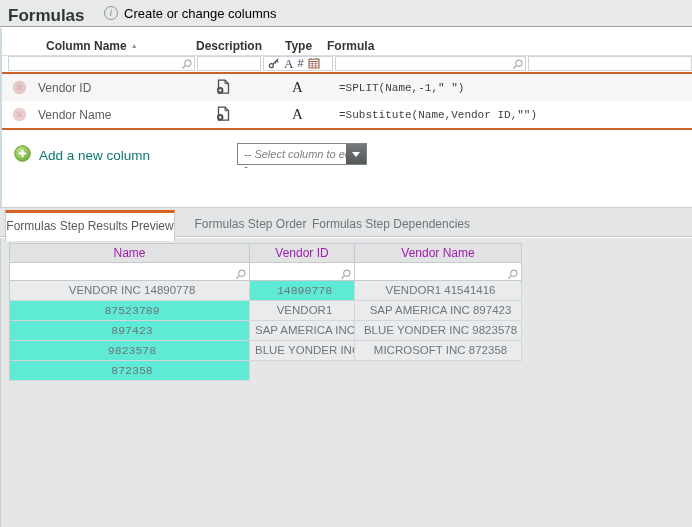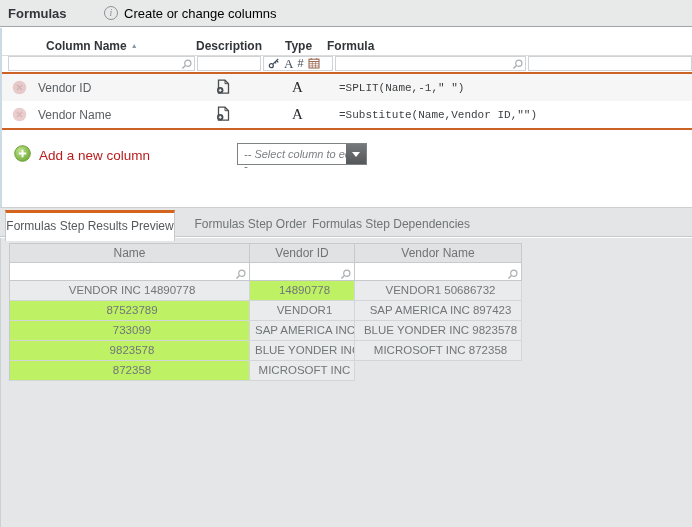--- a/index.html
+++ b/index.html
@@ -2,21 +2,21 @@
 <html><head>
 <meta charset="utf-8">
 <style>
   * { margin:0; padding:0; box-sizing:border-box; }
   body { font-family:"Liberation Sans", sans-serif; background:#fff; }
   #app { position:relative; width:692px; height:527px; background:#fff; overflow:hidden; }
 
   
   .topbar { position:absolute; left:0; top:0; width:692px; height:27px;
             background:#e8eaea; border-bottom:1px solid #9fa5a8; }
-  .topbar-title { position:absolute; left:8px; top:6px; font-size:13px; font-weight:bold; color:#32363a; }
+  .topbar-title { position:absolute; left:8px; top:6px; font-size:17px; font-weight:bold; color:#32363a; }
   .info-icon { position:absolute; left:104px; top:6px; width:14px; height:14px; border:1px solid #8b9195;
                border-radius:50%; color:#8b9195; font-family:"Liberation Serif", serif; font-style:italic;
                font-size:10px; text-align:center; line-height:12px; }
   .topbar-sub { position:absolute; left:124px; top:6px; font-size:13px; color:#000000; }
 
   
   .panel { position:absolute; left:0; top:28px; width:692px; height:179px; background:#fff;
            border-left:2px solid #ccdae4; }
   .ehead { position:absolute; top:11px; font-size:12px; font-weight:bold; color:#32363a; white-space:nowrap; }
   .eh-name { left:44px; } .eh-desc { left:194px; } .eh-type { left:283px; } .eh-formula { left:325px; }
@@ -43,21 +43,21 @@
   .del-btn { position:absolute; left:10px; top:6px; width:15px; height:15px; opacity:.55; cursor:pointer; }
   .erow-name { position:absolute; left:36px; top:7px; font-size:12px; color:#5b5f62; }
   .desc-btn { position:absolute; left:214px; top:5px; cursor:pointer; }
   .erow-type { position:absolute; left:290px; top:5px; font-family:"Liberation Serif", serif;
                font-size:15px; color:#26292c; }
   .erow-formula { position:absolute; left:337px; top:8px; font-family:"Liberation Mono", monospace;
                   font-size:11px; color:#3c3f42; white-space:pre; }
 
   .add-row { position:absolute; left:0; top:112px; width:690px; height:30px; }
   .add-btn { position:absolute; left:12px; top:5px; cursor:pointer; }
-  .add-label { position:absolute; left:37px; top:8px; font-size:13.5px; color:#b91c1c; cursor:pointer; }
+  .add-label { position:absolute; left:37px; top:8px; font-size:13.5px; color:#0f766e; cursor:pointer; }
   .col-select { position:absolute; left:235px; top:3px; width:130px; height:22px; background:#fff;
                 border:1px solid #7e8386; cursor:pointer; }
   .col-select-text { position:absolute; left:6px; top:4px; font-size:11px; font-style:italic; color:#7d8184; }
   .col-select-btn { position:absolute; right:0; top:0; width:20px; height:20px;
                     background:linear-gradient(#76797c,#55585a); }
   .chev { position:absolute; left:6px; top:8px; width:0; height:0;
           border-left:4px solid transparent; border-right:4px solid transparent; border-top:5px solid #fff; }
 
   
   .tabstrip { position:absolute; left:0; top:207px; width:692px; height:30px; background:#e3e5e6;
@@ -68,30 +68,30 @@
   .tab-active { left:5px; top:2px; width:170px; height:31px; background:#fff;
                 border:1px solid #c6c9cb; border-top:3px solid #d4641e; border-bottom:none;
                 line-height:26px; color:#55595c; z-index:2; }
 
   
   .content { position:absolute; left:0; top:238px; width:692px; height:289px; background:#e4e6e7;
              border-left:1px solid #cdd0d2; }
 
   .ptable { position:absolute; left:8px; top:5px; display:grid; grid-template-columns:240px 105px 167px;
             border-top:1px solid #c6cacc; border-left:1px solid #c6cacc; }
-  .hcell { height:19px; line-height:18px; text-align:center; font-size:12px; color:#737373;
+  .hcell { height:19px; line-height:18px; text-align:center; font-size:12px; color:#a21caf;
            background:#e0e2e3; border-right:1px solid #c6cacc; border-bottom:1px solid #c6cacc; }
   .fcell { position:relative; height:18px; background:#fff; border-right:1px solid #c6cacc;
            border-bottom:1px solid #c6cacc; }
   .fcell input { border:none; outline:none; width:calc(100% - 16px); height:100%; font-size:11px; padding-left:3px; background:transparent; }
   .fcell .mag { right:3px; top:3px; }
   .dcell { height:20px; line-height:19px; font-size:11.5px; color:#71767a; padding-left:5px;
            background:#e9ebec; border-right:1px solid #d3d6d8; border-bottom:1px solid #d3d6d8;
            white-space:nowrap; overflow:hidden;text-align:center; }
-  .dcell.vid { background:#bef264; }
+  .dcell.vid { background:#5eead4;font-family:Liberation Mono, monospace; }
 </style>
 </head>
 <body>
 
 <div id="app">
 
   <div class="topbar">
     <span class="topbar-title">Formulas</span>
     <span class="info-icon">i</span>
     <span class="topbar-sub">Create or change columns</span>
@@ -252,32 +252,31 @@
         <input value="" style="">
         <span class="mag"><svg width="11" height="11" viewBox="0 0 11 11">
               <circle cx="6.8" cy="4.2" r="3.1" fill="none" stroke="#a9adb0" stroke-width="1.2"></circle>
               <line x1="4.5" y1="6.5" x2="1.4" y2="9.6" stroke="#a9adb0" stroke-width="1.4"></line>
             </svg></span>
       </div>
 
       <div class="dcell">VENDOR INC 14890778</div>
       <div class="dcell vid">14890778</div>
 
-      <div class="dcell">VENDOR1 50686732</div>
+      <div class="dcell">VENDOR1 41541416</div>
       <div class="dcell vid">87523789</div>
       <div class="dcell">VENDOR1</div>
 
       <div class="dcell">SAP AMERICA INC 897423</div>
-      <div class="dcell vid">733099</div>
+      <div class="dcell vid">897423</div>
       <div class="dcell">SAP AMERICA INC</div>
 
       <div class="dcell">BLUE YONDER INC 9823578</div>
       <div class="dcell vid">9823578</div>
       <div class="dcell">BLUE YONDER INC</div>
 
       <div class="dcell">MICROSOFT INC 872358</div>
       <div class="dcell vid">872358</div>
-      <div class="dcell">MICROSOFT INC</div>
 
     </div>
   </div>
 
 </div>
 
 </body></html>

